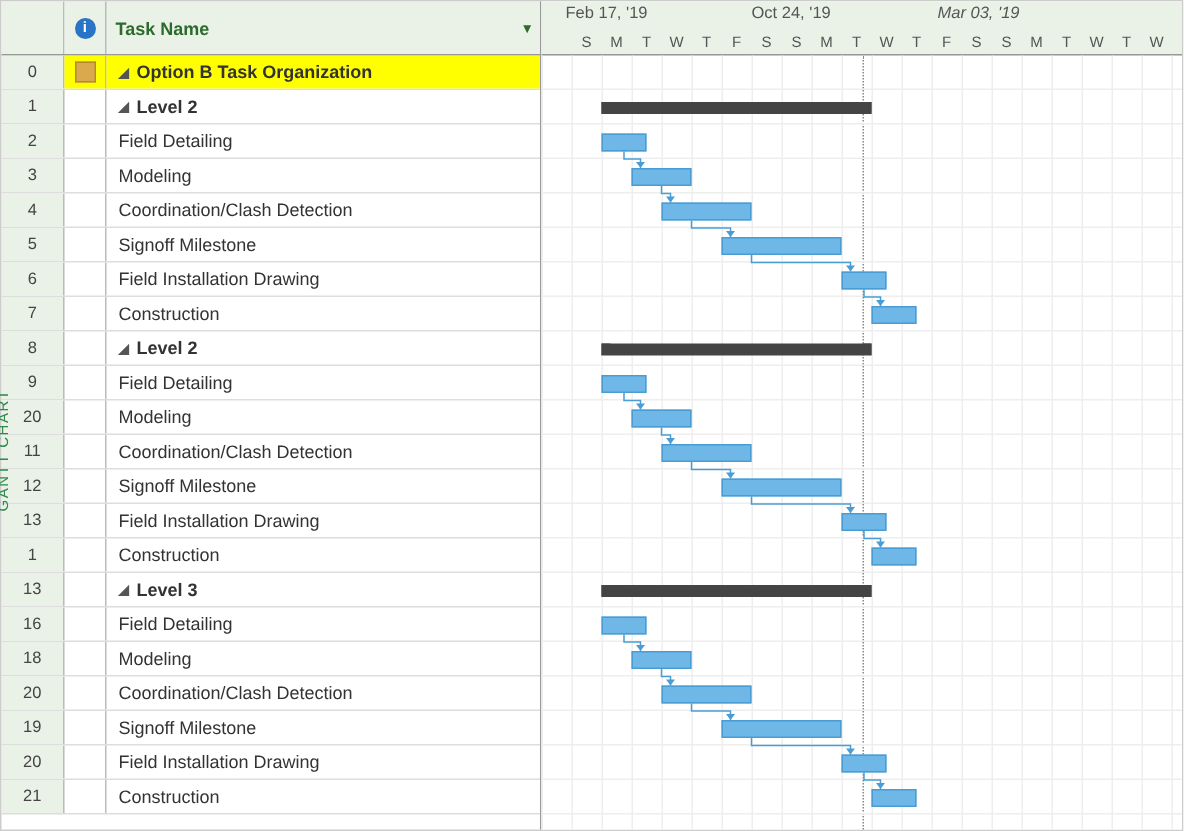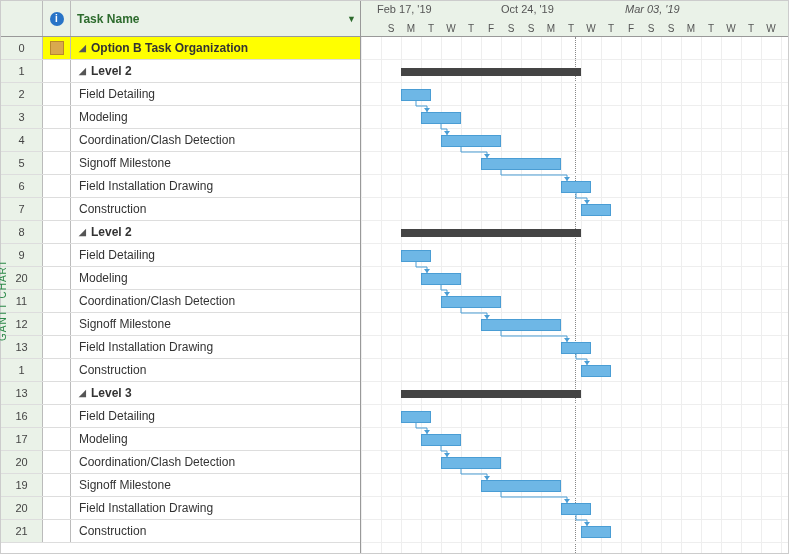--- a/index.html
+++ b/index.html
@@ -182,21 +182,21 @@
           </div>
         </div>
         <div class="row">
           <div class="col-num">16</div>
           <div class="col-ind"></div>
           <div class="col-name ind2">
             <span>Field Detailing</span>
           </div>
         </div>
         <div class="row">
-          <div class="col-num">17</div>
+          <div class="col-num">18</div>
           <div class="col-ind"></div>
           <div class="col-name ind2">
             <span>Modeling</span>
           </div>
         </div>
         <div class="row">
           <div class="col-num">20</div>
           <div class="col-ind"></div>
           <div class="col-name ind2">
             <span>Coordination/Clash Detection</span>

